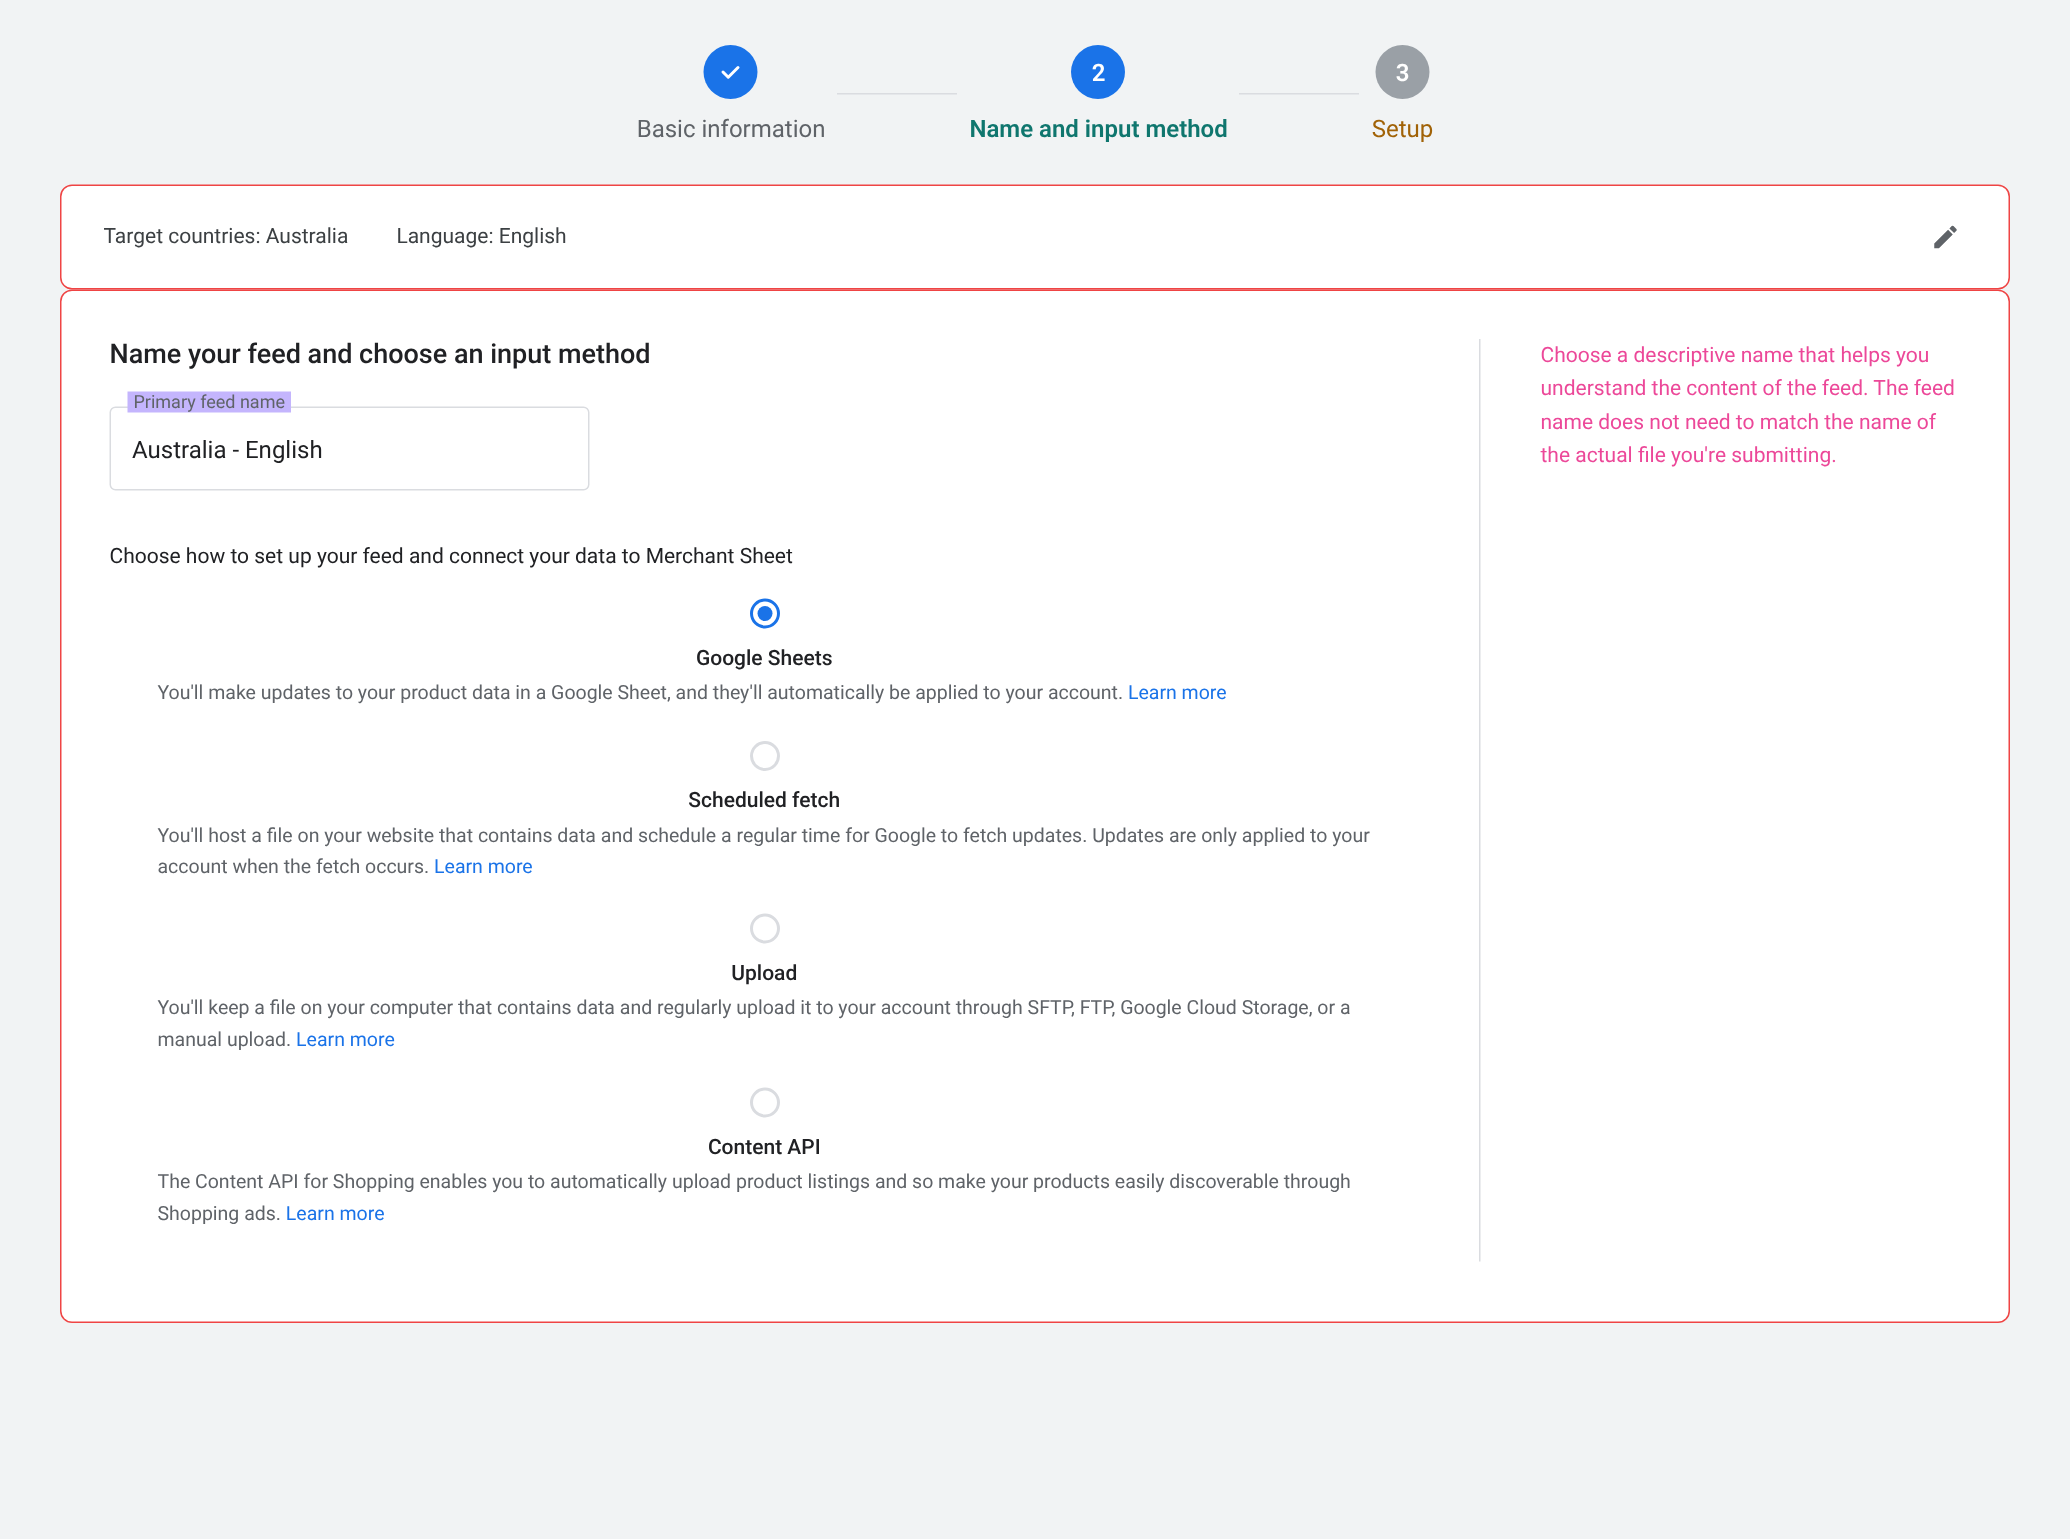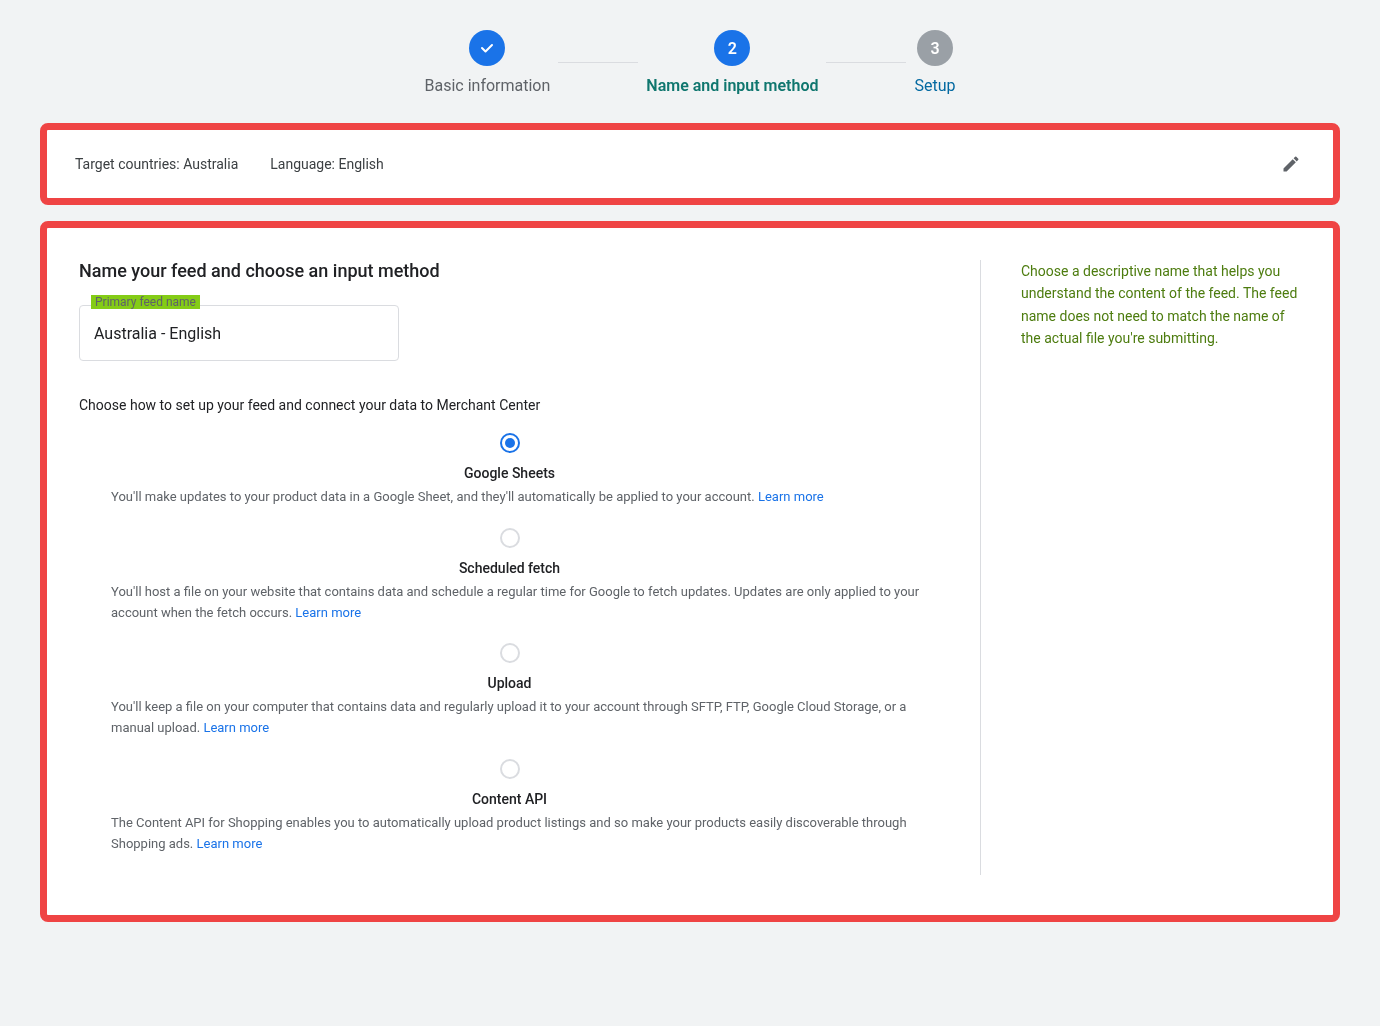--- a/index.html
+++ b/index.html
@@ -54,35 +54,35 @@
     }
     .step-label.active {
       font-weight: 600;
     }
     .step-label.completed {
       font-weight: 400;
       color: #5f6368;
     }
     .step-label.inactive {
       font-weight: 400;
-      color: #0369a1;
+      color: #a16207;
     }
     .step-connector {
       width: 80px;
       height: 1px;
       background: #dadce0;
       margin: 0 8px;
     }
 
     
     .card {
       background: #fff;
       border-radius: 8px;
-      border: 7px solid #ef4444;
-      margin-bottom: 16px;
+      border: 1px solid #ef4444;
+      margin-bottom: 0;
       overflow: hidden;
     }
 
     
     .summary-card {
       padding: 20px 28px;
       display: flex;
       align-items: center;
       justify-content: space-between;
     }
@@ -114,42 +114,42 @@
     }
     .left-col {
       flex: 1;
       padding-right: 40px;
       border-right: 1px solid #dadce0;
     }
     .right-col {
       width: 320px;
       padding-left: 40px;
       font-size: 14px;
-      color: #4d7c0f;
+      color: #ec4899;
       line-height: 1.6;
     }
 
     .section-title {
       font-size: 18px;
       font-weight: 500;
       margin-bottom: 24px;
       color: #202124;
     }
 
     
     .text-field-wrapper {
       position: relative;
       width: 320px;
       margin-bottom: 36px;
     }
     .text-field-label {
       position: absolute;
       top: -10px;
       left: 12px;
-      background: #84cc16;
+      background: #c4b5fd;
       padding: 0 4px;
       font-size: 12px;
       color: #5f6368;
     }
     .text-field-input {
       width: 100%;
       height: 56px;
       border: 1px solid #dadce0;
       border-radius: 4px;
       padding: 16px 14px;
@@ -269,21 +269,21 @@
 
       <div class="left-col">
         <h2 class="section-title">Name your feed and choose an input method</h2>
 
         <div class="text-field-wrapper">
           <label class="text-field-label">Primary feed name</label>
           <input class="text-field-input" type="text" value="Australia - English" style="">
         </div>
 
         <div class="feed-method-section">
-          <p class="feed-method-title">Choose how to set up your feed and connect your data to Merchant Center</p>
+          <p class="feed-method-title">Choose how to set up your feed and connect your data to Merchant Sheet</p>
 
           <div class="radio-option">
             <div class="radio-row">
               <div class="radio-btn selected"></div>
               <span class="radio-label">Google Sheets</span>
             </div>
             <p class="radio-desc">
               <span>You'll make updates to your product data in a Google Sheet, and they'll automatically be applied to your account.</span>
               <a class="link" href="#">Learn more</a>
             </p>

